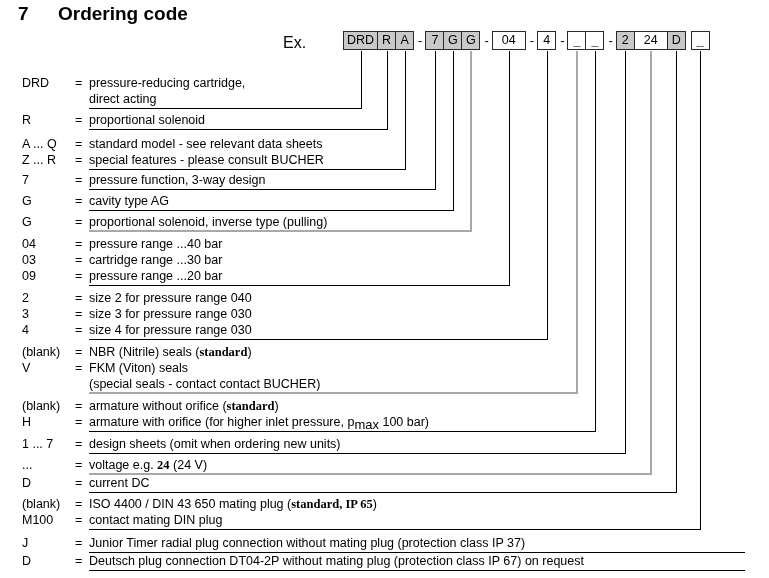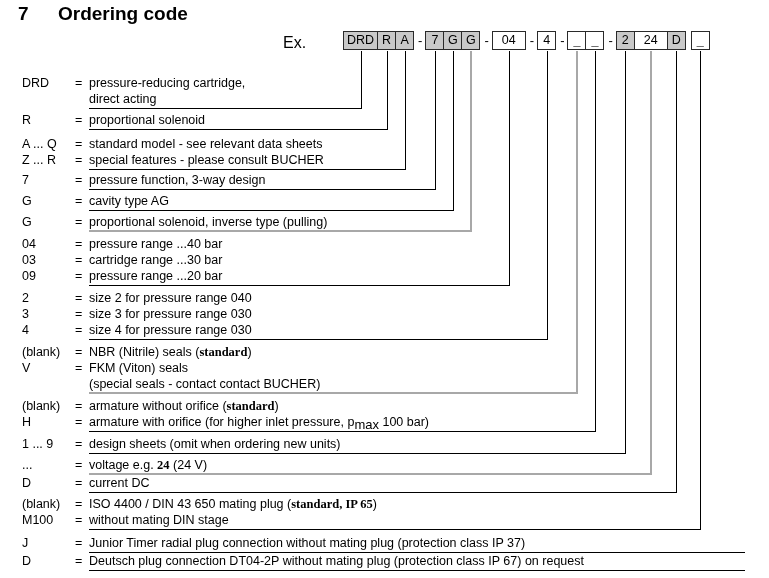--- a/index.html
+++ b/index.html
@@ -258,21 +258,21 @@
       <span class="code">(blank)</span>
       <span class="eq">=</span>
       <span class="desc">armature without orifice   (<b>standard</b>)</span>
     </div>
     <div class="row" style="top: 414px;">
       <span class="code">H</span>
       <span class="eq">=</span>
       <span class="desc">armature with orifice (for higher inlet pressure, p<sub>max</sub> 100 bar)</span>
     </div>
     <div class="row" style="top: 436px;">
-      <span class="code">1 ... 9</span>
+      <span class="code">1 ... 7</span>
       <span class="eq">=</span>
       <span class="desc">design sheets (omit when ordering new units)</span>
     </div>
     <div class="row" style="top: 457px;">
       <span class="code">...</span>
       <span class="eq">=</span>
       <span class="desc">voltage e.g. <b>24</b> (24 V)</span>
     </div>
     <div class="row" style="top: 475px;">
       <span class="code">D</span>
@@ -280,21 +280,21 @@
       <span class="desc">current  DC</span>
     </div>
     <div class="row" style="top: 496px;">
       <span class="code">(blank)</span>
       <span class="eq">=</span>
       <span class="desc">ISO 4400 / DIN 43 650 mating plug (<b>standard, IP 65</b>)</span>
     </div>
     <div class="row" style="top: 512px;">
       <span class="code">M100</span>
       <span class="eq">=</span>
-      <span class="desc">without mating DIN stage</span>
+      <span class="desc">contact mating DIN plug</span>
     </div>
     <div class="row" style="top: 535px;">
       <span class="code">J</span>
       <span class="eq">=</span>
       <span class="desc">Junior Timer radial plug connection without mating plug (protection class IP 37)</span>
     </div>
     <div class="row" style="top: 553px;">
       <span class="code">D</span>
       <span class="eq">=</span>
       <span class="desc">Deutsch plug connection DT04-2P without mating plug (protection class IP 67) on request</span>

